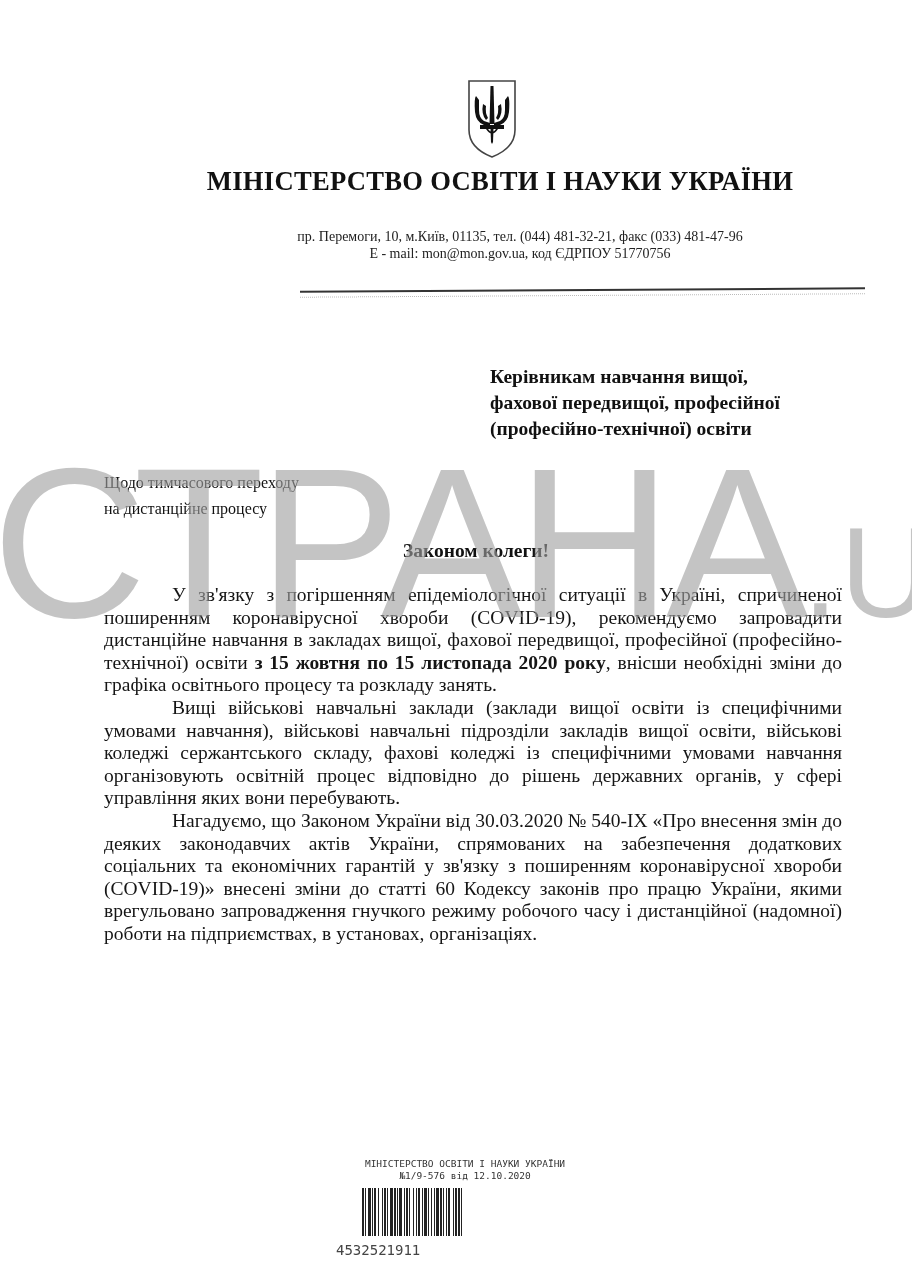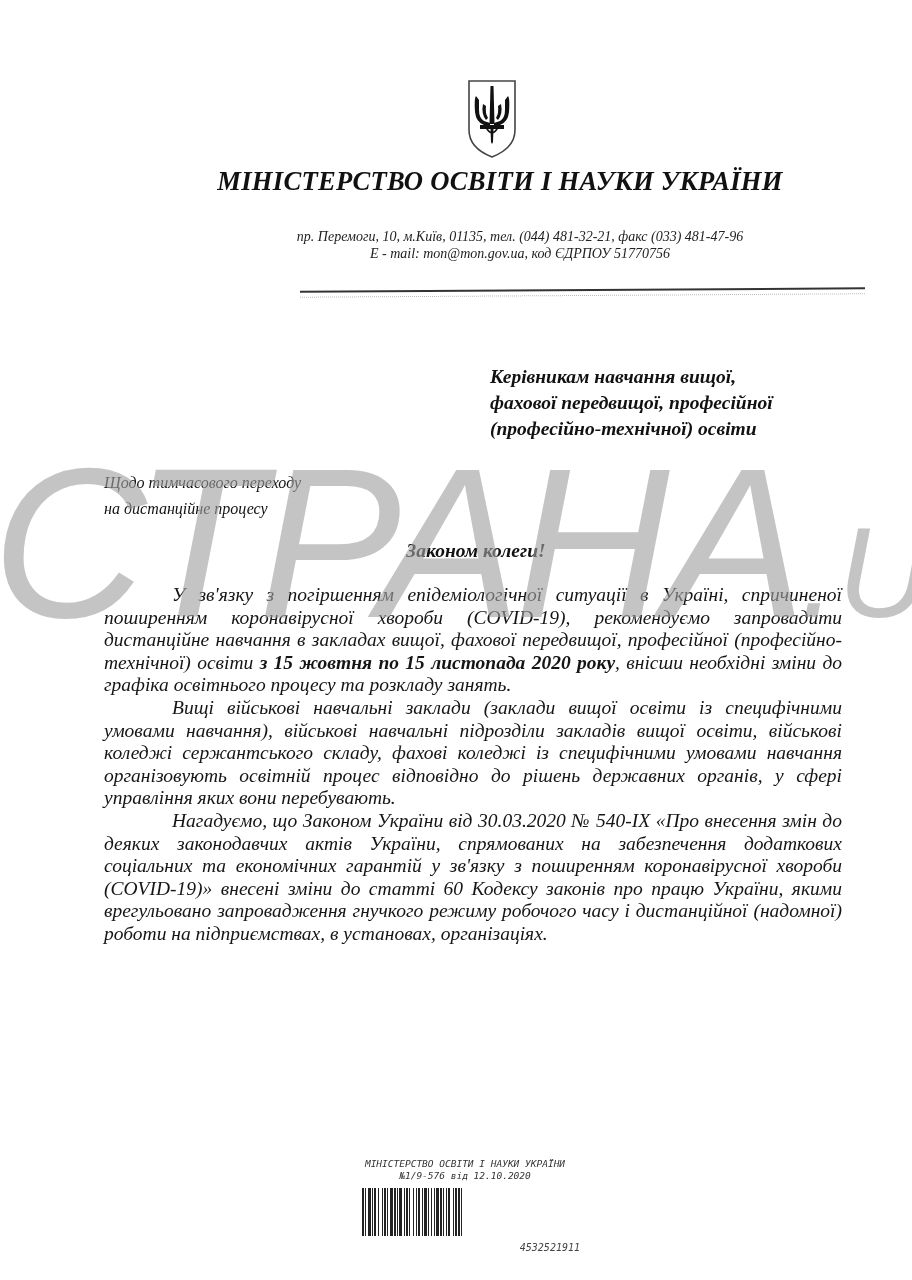--- a/index.html
+++ b/index.html
@@ -1,20 +1,20 @@
 <!DOCTYPE html>
 <html><head>
   <meta charset="utf-8">
   <style>
     html, body { margin: 0; padding: 0; }
     body {
       width: 912px; height: 1280px; background: #ffffff; position: relative; overflow: hidden;
       font-family: "Liberation Serif", "DejaVu Serif", serif; color: #1a1a1a;
     }
-    .page { position: absolute; inset: 0; font-style: italic; }
+    .page { position: absolute; inset: 0; }
 
     
     .emblem { position: absolute; left: 466px; top: 78px; width: 52px; height: 82px; }
     .ministry-title {
       position: absolute; left: 190px; top: 165px; width: 620px; text-align: center;
       font-size: 28px; font-weight: bold; letter-spacing: 0.3px; color: #111;
       transform: scaleX(0.95); transform-origin: center;
     }
     .address {
       position: absolute; left: 240px; top: 228px; width: 560px; text-align: center;
@@ -57,22 +57,22 @@
       position: absolute; left: 330px; top: 1158px; width: 270px; text-align: center;
       font-family: "DejaVu Sans Mono", "Liberation Mono", monospace; font-size: 9.5px; color: #333;
       line-height: 12px;
     }
     .barcode {
       position: absolute; left: 362px; top: 1188px; width: 208px; height: 48px;
       display: flex; align-items: stretch;
     }
     .barcode span { display: block; height: 100%; background: #222; }
     .barcode-num {
-      position: absolute; left: 310px; top: 1242px; width: 270px; text-align: right;
-      font-family: "DejaVu Sans Mono", "Liberation Mono", monospace; font-size: 10px; color: #444;
+      position: absolute; left: 336px; top: 1242px; width: 270px; text-align: left;
+      font-family: "DejaVu Sans Mono", "Liberation Mono", monospace; font-size: 14px; color: #444;
     }
 
     
     .watermark {
       position: absolute; left: -8px; top: 436px; width: 930px; white-space: nowrap;
       font-family: "Liberation Sans", "DejaVu Sans", sans-serif; font-size: 214px; line-height: 1;
       color: rgba(160,160,160,0.62); letter-spacing: -6px; pointer-events: none;
     }
     .watermark .ua { font-size: 128px; letter-spacing: 2px; }
   </style>

